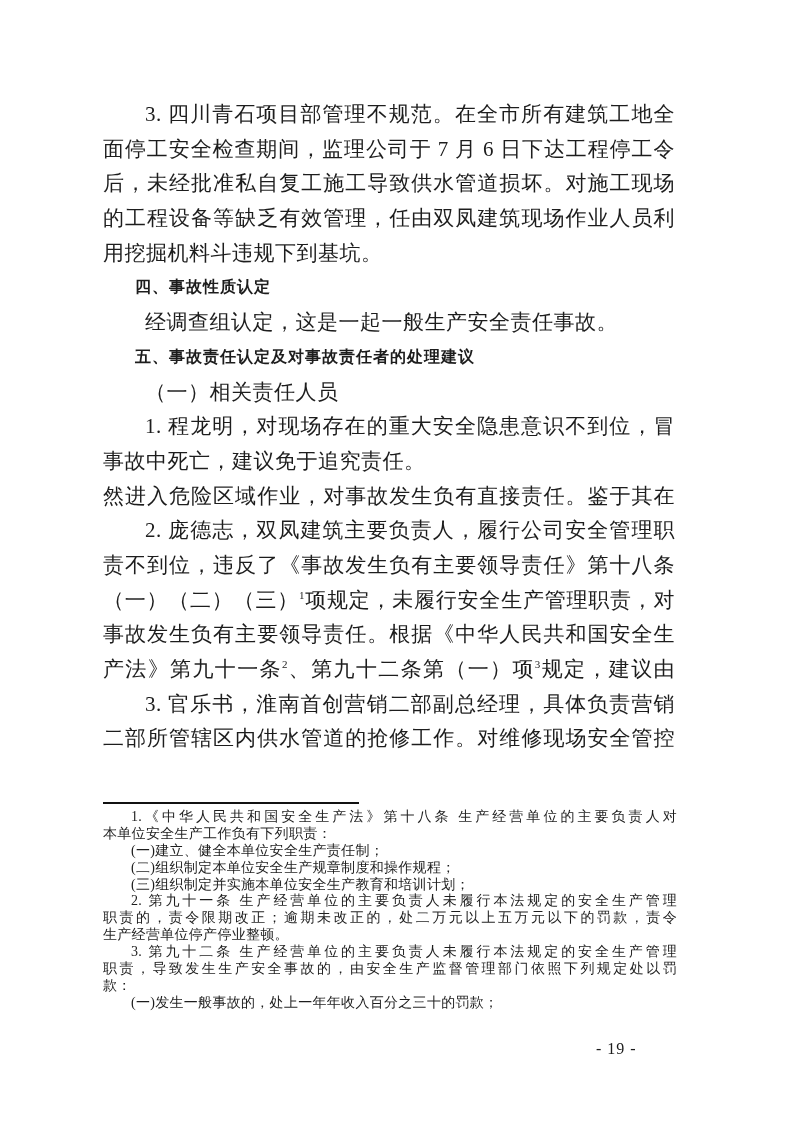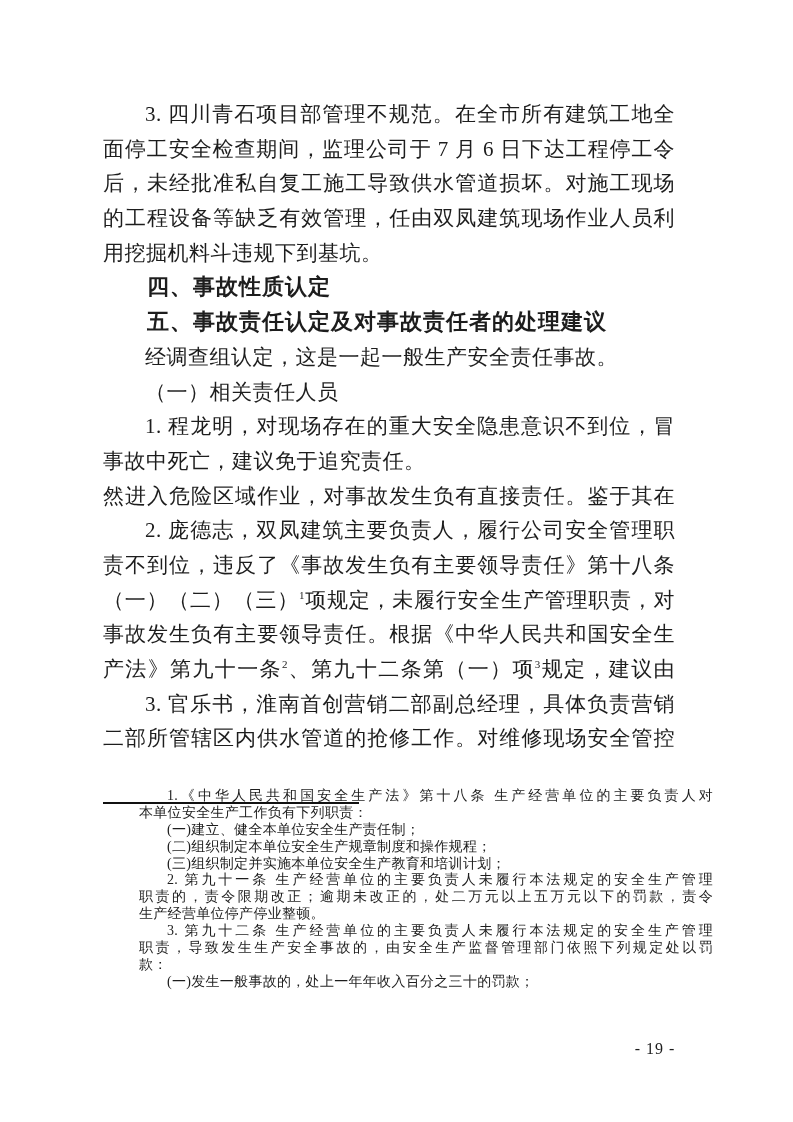--- a/index.html
+++ b/index.html
@@ -28,77 +28,76 @@
     height: 34.7px;
     text-align: justify;
     white-space: normal;
     letter-spacing: 0.5px;
   }
   .ln.st { text-align-last: justify; }
   .ln.ind { text-indent: 2em; }
   .ln.hd {
     font-family: "Liberation Sans", sans-serif;
     font-weight: bold;
-    font-size: 22px;
+    font-size: 16px;
     letter-spacing: 1px;
   }
   sup.fnref {
     font-size: 11px;
     line-height: 0;
     vertical-align: super;
   }
   .fn-sep {
     position: absolute;
     left: 103px;
     top: 802px;
     width: 256px;
     height: 0;
     border-top: 2px solid #111111;
   }
   .footnotes {
     position: absolute;
     left: 103px;
-    top: 788px;
+    top: 809px;
     width: 574px;
-    margin-left: 36px;
   }
   .fn {
     font-size: 14px;
     line-height: 16.9px;
     height: 16.9px;
     text-align: justify;
     letter-spacing: 0.3px;
   }
   .fn.st { text-align-last: justify; }
   .fn.ind { text-indent: 2em; }
   .pageno {
     position: absolute;
     top: 1040px;
-    left: 630px;
+    left: 596px;
     width: 50px;
-    text-align: center;
+    text-align: left;
     font-size: 16px;
     letter-spacing: 1px;
     color: #1d1d1d;
   }
 </style>
 </head>
 <body>
 
 <div class="page">
 
   <div class="body-block">
     <div class="ln ind st">3. 四川青石项目部管理不规范。在全市所有建筑工地全</div>
     <div class="ln st">面停工安全检查期间，监理公司于 7 月 6 日下达工程停工令</div>
     <div class="ln st">后，未经批准私自复工施工导致供水管道损坏。对施工现场</div>
     <div class="ln st">的工程设备等缺乏有效管理，任由双凤建筑现场作业人员利</div>
     <div class="ln">用挖掘机料斗违规下到基坑。</div>
     <div class="ln ind hd">四、事故性质认定</div>
+    <div class="ln ind">经调查组认定，这是一起一般生产安全责任事故。</div>
     <div class="ln ind hd">五、事故责任认定及对事故责任者的处理建议</div>
-    <div class="ln ind">经调查组认定，这是一起一般生产安全责任事故。</div>
     <div class="ln ind">（一）相关责任人员</div>
     <div class="ln ind st">1. 程龙明，对现场存在的重大安全隐患意识不到位，冒</div>
     <div class="ln">事故中死亡，建议免于追究责任。</div>
     <div class="ln st">然进入危险区域作业，对事故发生负有直接责任。鉴于其在</div>
     <div class="ln ind st">2. 庞德志，双凤建筑主要负责人，履行公司安全管理职</div>
     <div class="ln st">责不到位，违反了《事故发生负有主要领导责任》第十八条</div>
     <div class="ln st"><span>（一）（二）（三）</span><sup class="fnref">1</sup><span>项规定，未履行安全生产管理职责，对</span></div>
     <div class="ln st">事故发生负有主要领导责任。根据《中华人民共和国安全生</div>
     <div class="ln st"><span>产法》第九十一条</span><sup class="fnref">2</sup><span>、第九十二条第（一）项</span><sup class="fnref">3</sup><span>规定，建议由</span></div>
     <div class="ln ind st">3. 官乐书，淮南首创营销二部副总经理，具体负责营销</div>

